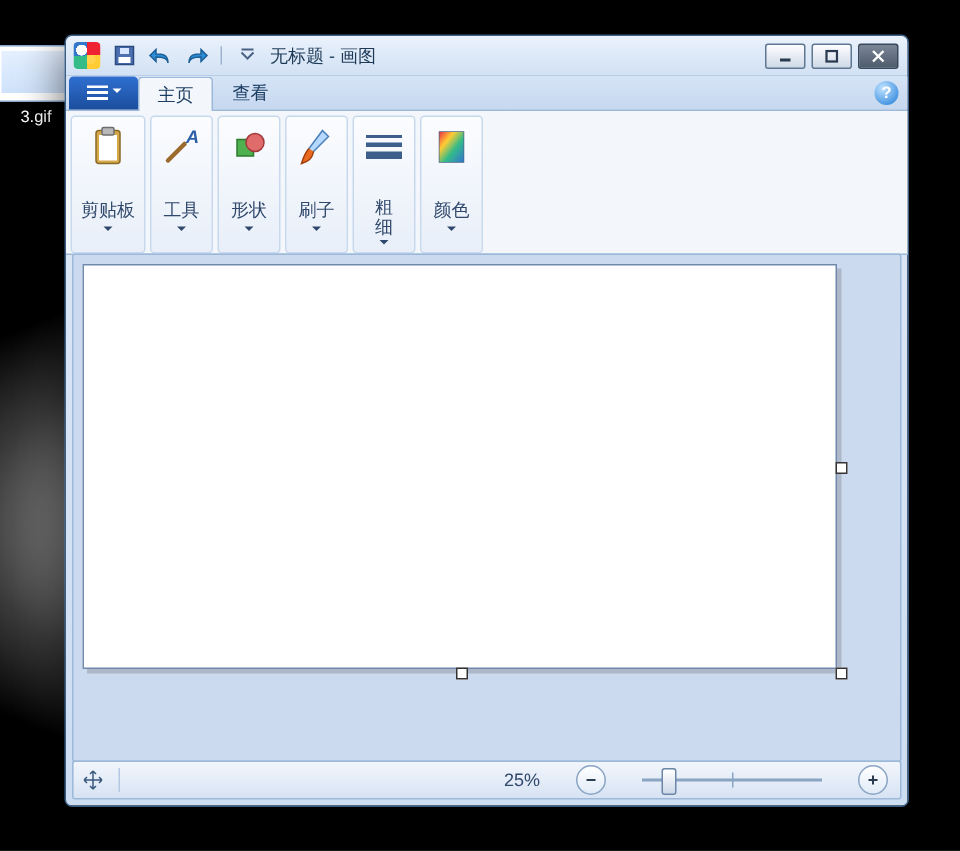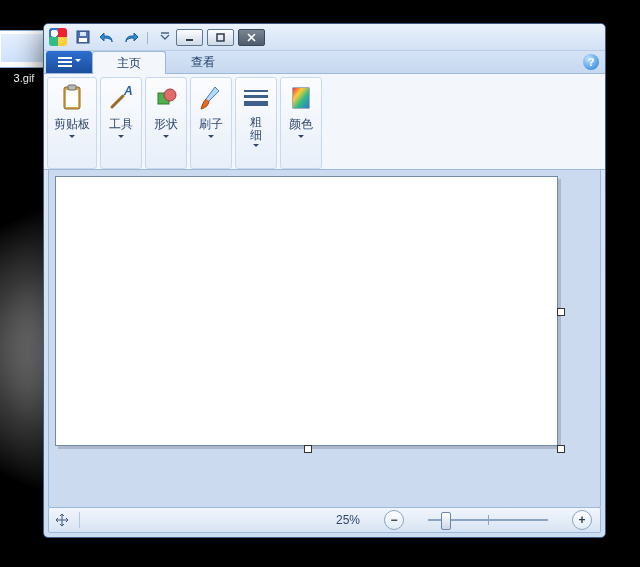--- a/index.html
+++ b/index.html
@@ -22,28 +22,28 @@
   .qsep{width:8px;text-align:center;color:#8aa1bf;font-size:10px}
   .titletext{flex:1;color:#1e3a56;padding-left:4px}
   .win-controls{display:flex;gap:4px;margin-right:6px}
   .wc{width:25px;height:15px;border:1px solid #5f7790;border-radius:2px;background:linear-gradient(180deg,#fdfdfe,#cfd9e7);display:flex;align-items:center;justify-content:center;color:#2a3b50}
   .wc.close{background:linear-gradient(180deg,#7a8596,#4f5c6c);color:#fff;border-color:#39485a}
   
   .tabrow{height:22px;display:flex;align-items:flex-end;background:linear-gradient(180deg,#d5e3f6,#c6d8ef);border-bottom:1px solid #9db9d9;position:relative}
   .menu-btn{width:46px;height:22px;margin-left:2px;border-radius:3px 3px 0 0;background:linear-gradient(180deg,#2f6fd1,#1b4e9d);display:flex;align-items:center;justify-content:center;gap:3px}
   .menu-btn .bar{width:14px;height:10px;background:repeating-linear-gradient(180deg,#fff 0 2px,transparent 2px 4px)}
   .menu-btn .dd{width:0;height:0;border:3px solid transparent;border-top-color:#fff}
-  .tab{height:22px;padding:0 24px;display:flex;align-items:center;color:#1d3e63;border:1px solid transparent;border-bottom:none;border-radius:3px 3px 0 0}
+  .tab{height:22px;padding:0 12px;display:flex;align-items:center;color:#1d3e63;border:1px solid transparent;border-bottom:none;border-radius:3px 3px 0 0}
   .tab.active{background:#f3f7fc;border-color:#9db9d9;position:relative;top:1px}
   .help-icon{position:absolute;right:6px;top:3px;width:16px;height:16px;border-radius:50%;background:radial-gradient(circle at 35% 30%,#bfe3ff,#1e7ad8);color:#fff;font-weight:bold;font-size:11px;display:flex;align-items:center;justify-content:center}
   
   .ribbon{height:92px;background:#f3f7fc;border-bottom:1px solid #9db9d9;display:flex;padding:3px 3px 0 3px;gap:3px}
   .group{border:1px solid #c9d9ed;border-radius:3px;background:linear-gradient(180deg,#fbfcfe,#e8eff9);min-width:42px;display:flex;flex-direction:column;align-items:center;padding:4px 6px 2px;box-sizing:border-box}
   .group .ico{width:28px;height:28px;display:flex;align-items:center;justify-content:center;margin-top:2px}
-  .group .lbl{font-size:12px;color:#30486b;margin-top:4px}
+  .group .lbl{font-size:12px;color:#30486b;margin-top:20px}
   .group .dd{width:0;height:0;border:3px solid transparent;border-top-color:#30486b;margin-top:2px}
   
   .content{position:absolute;left:4px;right:4px;top:145px;bottom:29px;background:#ccdaef;border:1px solid #9db9d9;border-radius:2px;overflow:hidden}
   .canvas-wrap{position:absolute;left:0;top:0;right:0;bottom:0}
   .canvas{position:absolute;left:6px;top:6px;width:501px;height:268px;background:#fff;border:1px solid #6f8aad;box-shadow:3px 3px 0 rgba(0,0,0,.15)}
   .handle{position:absolute;width:6px;height:6px;background:#fff;border:1px solid #333}
   
   .statusbar{position:absolute;left:4px;right:4px;bottom:4px;height:24px;background:linear-gradient(180deg,#f2f6fc,#d7e3f3);border:1px solid #9db9d9;border-radius:2px;display:flex;align-items:center}
   .pan-icon{width:22px;height:22px;display:flex;align-items:center;justify-content:center;color:#3b587d;margin-left:2px}
   .sb-spacer{flex:1}
@@ -88,20 +88,21 @@
               <path d="M11 3 L15 7 L11 11 L11 8 C5 8 3 10 3 12 C3 6 7 6 11 6 Z" fill="#2d8dd8" stroke="#1c5f97"></path>
             </svg>
         </div>
         <div class="qsep">│</div>
         <div class="btn">
           <svg width="10" height="12" viewBox="0 0 10 12">
               <path d="M1 2 h8 M1 4 L5 8 L9 4" stroke="#4a6385" fill="none" stroke-width="1.3"></path>
             </svg>
         </div>
       </div>
+      <div class="titletext">无标题 - 画图</div>
       <div class="win-controls">
         <div class="wc">
             <svg width="9" height="9">
               <rect x="1" y="6" width="7" height="2" fill="#2a3b50"></rect>
             </svg>
           </div>
         <div class="wc">
             <svg width="9" height="9">
               <rect x="1" y="1" width="7" height="7" fill="none" stroke="#2a3b50" stroke-width="1.5"></rect>
             </svg>

